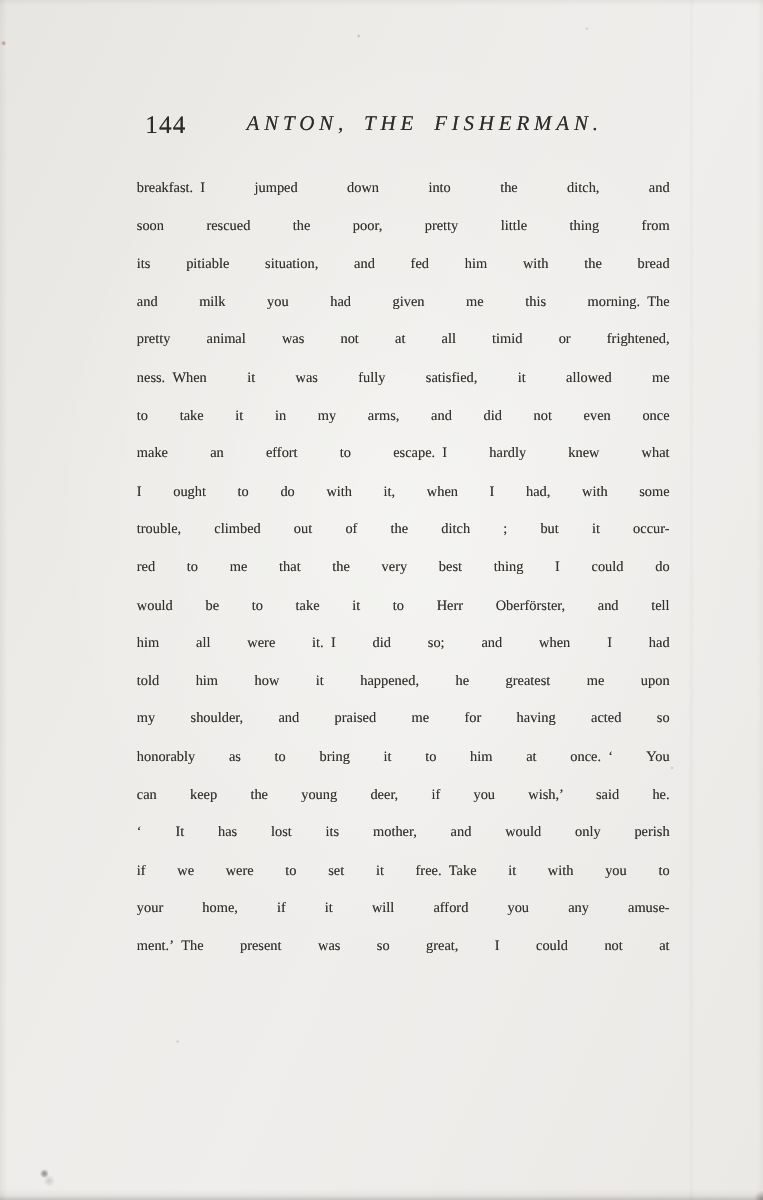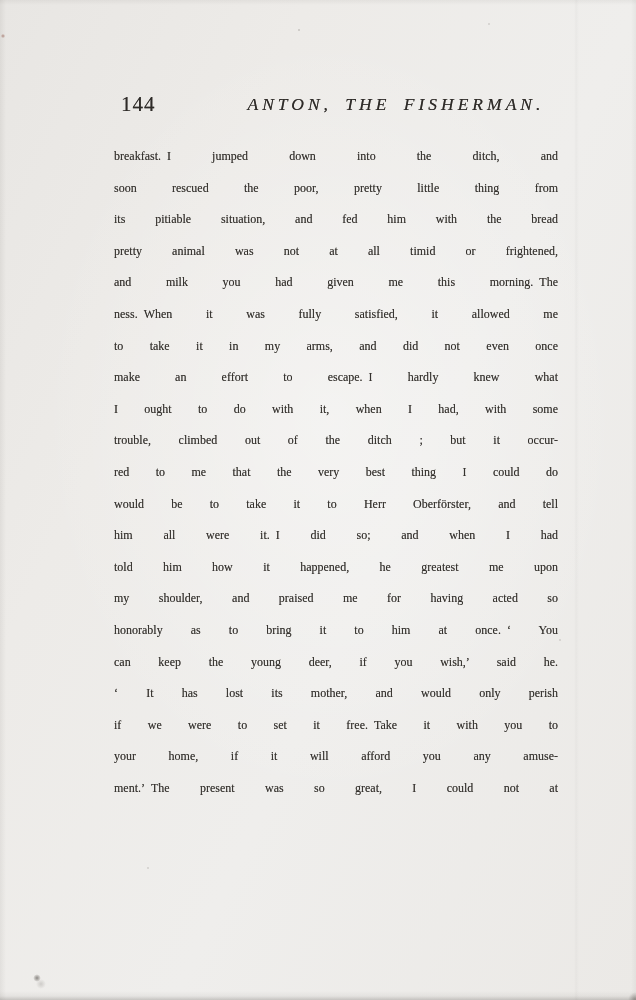--- a/index.html
+++ b/index.html
@@ -49,23 +49,22 @@
       radial-gradient(circle 2px at 148px 868px, rgba(100,95,88,0.3), rgba(100,95,88,0) 75%),
       radial-gradient(circle 9px at 635px 999px, rgba(50,45,40,0.35), rgba(50,45,40,0) 75%);
   }
   .page-header {
     position: absolute;
     z-index: 2;
     left: 121px;
     top: 92px;
     width: 444px;
     display: flex;
-    align-items: center;
+    align-items: flex-start;
     white-space: nowrap;
-    gap: 42px;
   }
   .page-number {
     font-size: 21px;
     letter-spacing: 1px;
     color: #2e2b28;
     text-shadow: 0 0 0.5px rgba(46,43,40,0.7);
   }
   .running-title {
     margin-left: 50px;
     font-size: 17.5px;
@@ -102,22 +101,22 @@
 
   <div class="page-header">
     <span class="page-number">144</span>
     <span class="running-title">ANTON, THE FISHERMAN.</span>
   </div>
 
   <div class="text-block">
     <div class="text-line">breakfast. I jumped down into the ditch, and</div>
     <div class="text-line">soon rescued the poor, pretty little thing from</div>
     <div class="text-line">its pitiable situation, and fed him with the bread</div>
+    <div class="text-line">and milk you had given me this morning. The</div>
     <div class="text-line">pretty animal was not at all timid or frightened,</div>
-    <div class="text-line">and milk you had given me this morning. The</div>
     <div class="text-line">ness. When it was fully satisfied, it allowed me</div>
     <div class="text-line">to take it in my arms, and did not even once</div>
     <div class="text-line">make an effort to escape. I hardly knew what</div>
     <div class="text-line">I ought to do with it, when I had, with some</div>
     <div class="text-line">trouble, climbed out of the ditch ; but it occur-</div>
     <div class="text-line">red to me that the very best thing I could do</div>
     <div class="text-line">would be to take it to Herr Oberförster, and tell</div>
     <div class="text-line">him all were it. I did so; and when I had</div>
     <div class="text-line">told him how it happened, he greatest me upon</div>
     <div class="text-line">my shoulder, and praised me for having acted so</div>

